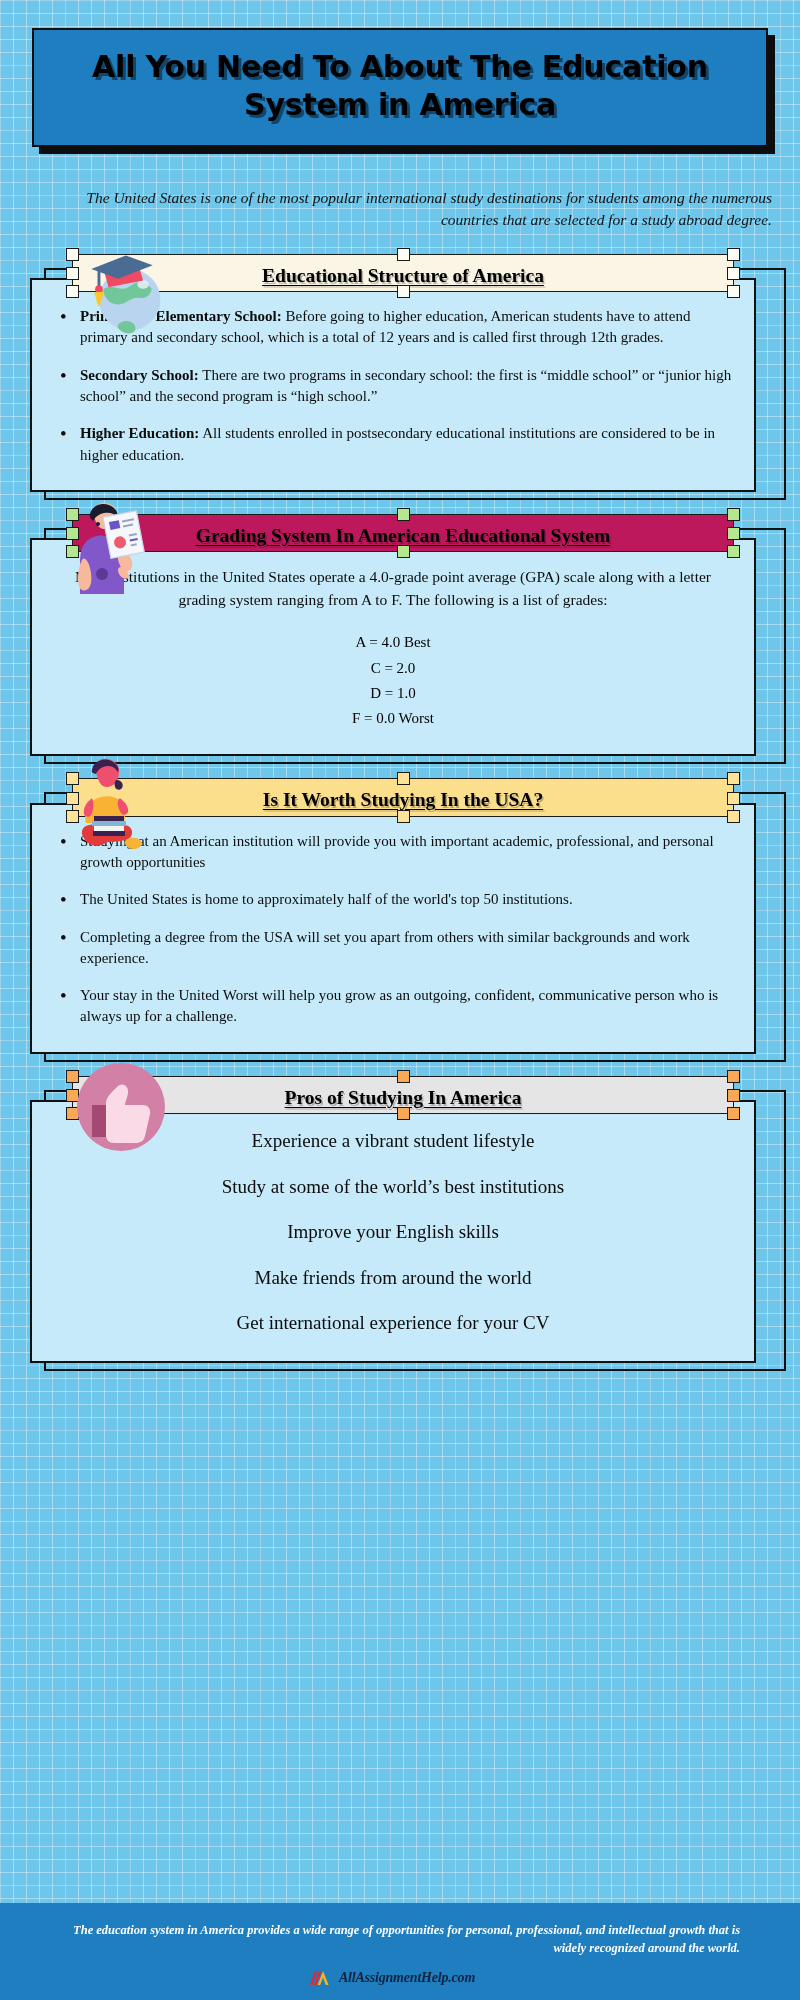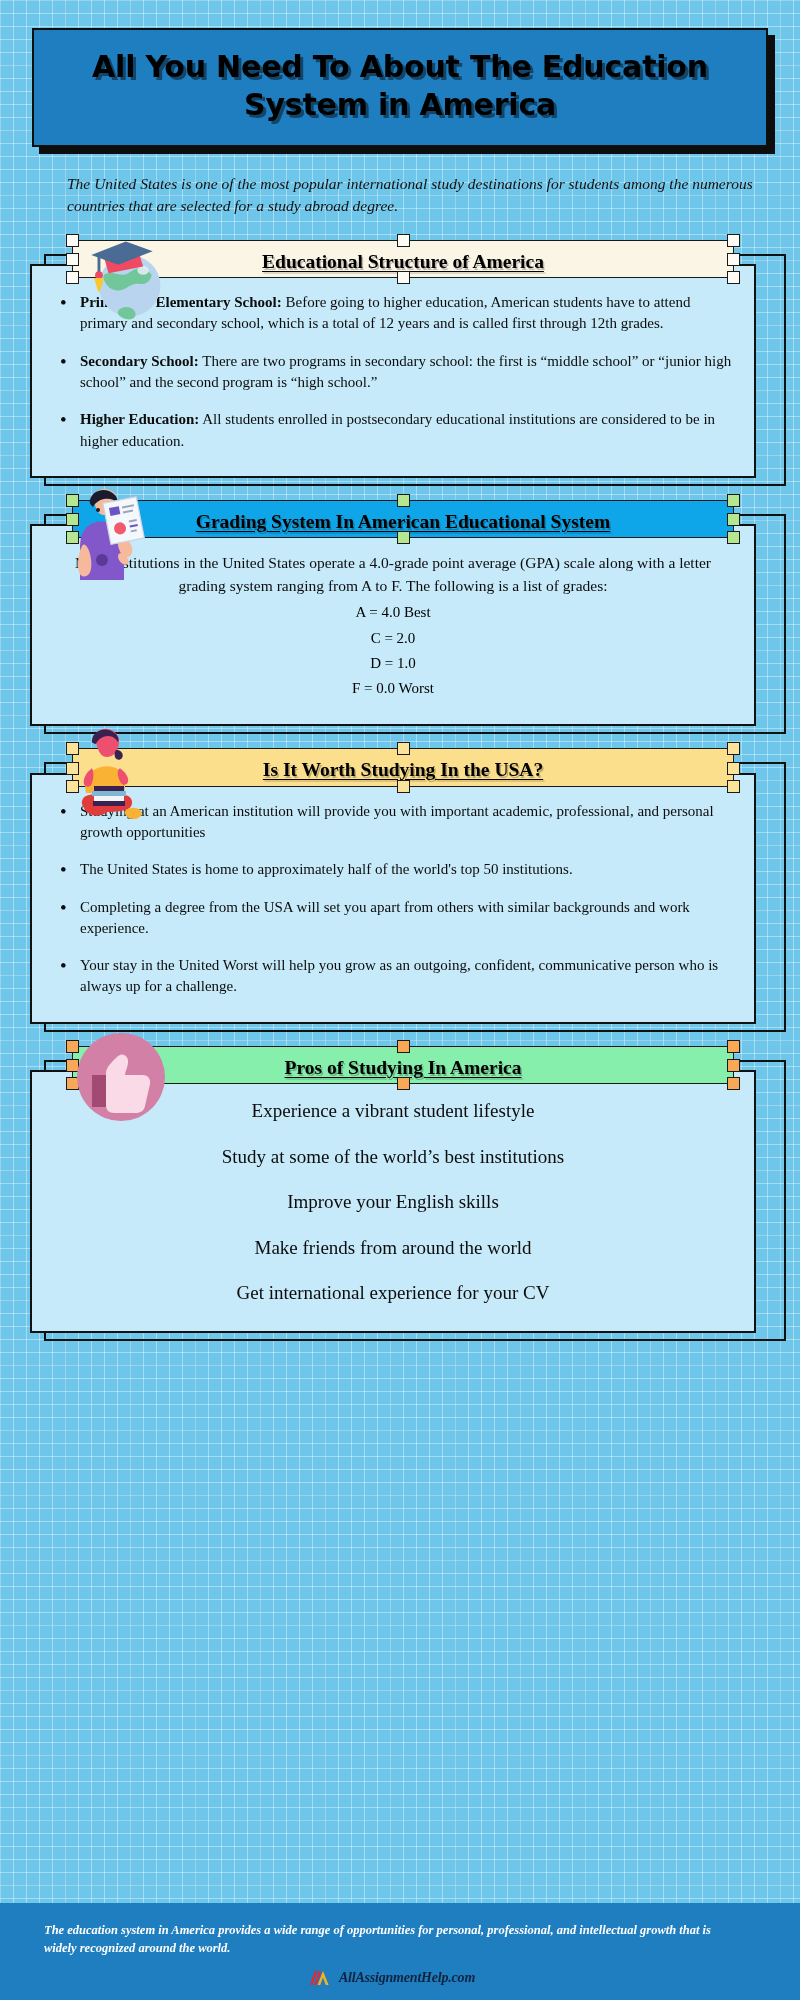--- a/index.html
+++ b/index.html
@@ -36,22 +36,22 @@
   .title-box h1 {
     font-family:"DejaVu Sans", sans-serif;
     font-weight:bold;
     font-size:30px;
     line-height:1.28;
     color:#000;
     letter-spacing:-0.2px;
     text-shadow:3px 3px 0 rgba(0,0,0,.45);
   }
   .subtitle {
-    margin:26px 28px 0 28px;
-    text-align:left;
+    margin:40px 28px 0 28px;
+    text-align:right;
     font-style:italic;
     font-size:15.5px;
     line-height:1.45;
     color:#101010;
     padding-left:39px;
   }
 
   
   .section { position:relative; margin-top:22px; }
   .card-shadow {
@@ -98,25 +98,25 @@
   .h { position:absolute; width:13px; height:13px; border:1.5px solid #1a1a1a; z-index:8; }
   .h.tl { left:-7px; top:-7px; }  .h.tc { left:calc(50% - 6px); top:-7px; }
   .h.tr { right:-7px; top:-7px; } .h.ml { left:-7px; top:calc(50% - 6px); }
   .h.mr { right:-7px; top:calc(50% - 6px); }
   .h.bl { left:-7px; bottom:-7px; } .h.bc { left:calc(50% - 6px); bottom:-7px; }
   .h.br { right:-7px; bottom:-7px; }
 
   
   .band-cream { background:#faf5e4; }
   .band-cream .h { background:#fdfcf4; }
-  .band-green { background:#0ea5e9; }
+  .band-green { background:#be185d; }
   .band-green .h { background:#b4e78f; }
   .band-yellow { background:#fbdf8d; }
   .band-yellow .h { background:#fbe49a; }
-  .band-orange { background:#86efac; }
+  .band-orange { background:#e5e5e5; }
   .band-orange .h { background:#f9a857; }
 
   
   .sec-icon {
     position:absolute; z-index:7;
     pointer-events:none;
   }
   .ico1 { left:74px; top:-8px; width:96px; height:96px; }
   .ico2 { left:72px; top:-16px; width:76px; height:104px; }
   .ico3 { left:72px; top:-22px; width:78px; height:104px; }
@@ -134,34 +134,34 @@
   }
   ul.blist li:last-child { margin-bottom:2px; }
   ul.blist li::before {
     content:"•";
     position:absolute; left:6px; top:-1px;
     font-size:19px; line-height:1.25;
   }
   .lead { font-weight:bold; }
 
   .ctext { text-align:center; font-size:15.5px; line-height:1.46; color:#0c0c0c; }
-  .gpa { text-align:center; font-size:15px; line-height:1.55; margin-top:4px; }
+  .gpa { text-align:center; font-size:15px; line-height:1.55; margin-top:20px; }
   .gpa div { margin-bottom:2px; }
   .plain-list { text-align:center; }
   .plain-list div {
     font-size:19px; line-height:1.4; margin-bottom:19px; color:#0c0c0c;
   }
   .plain-list div:last-child { margin-bottom:2px; }
 
   
   #footer {
     position:absolute; left:0; right:0; bottom:0;
     background:#1f7ec0;
     padding:18px 60px 14px 44px;
-    text-align:left;
+    text-align:right;
     z-index:5;
   }
   #footer p {
     color:#fff; font-style:italic; font-size:12.5px; line-height:1.5;
     font-weight:bold;
   }
   .logo-row {
     margin-top:12px;
     display:flex; align-items:center; justify-content:center; gap:10px;
   }

